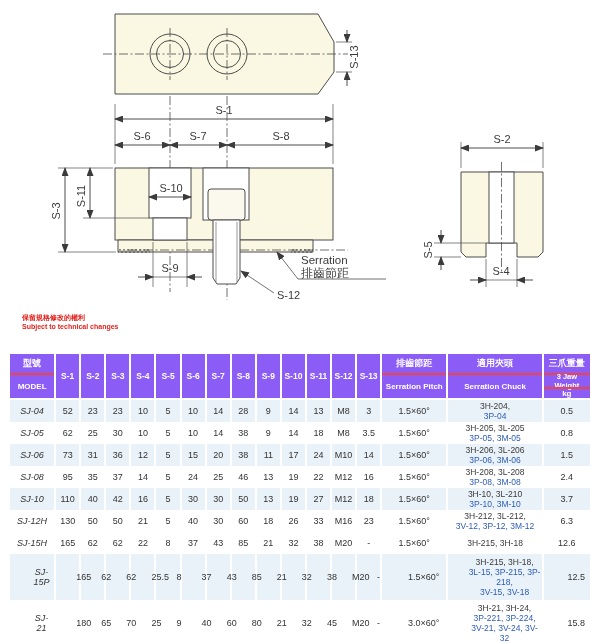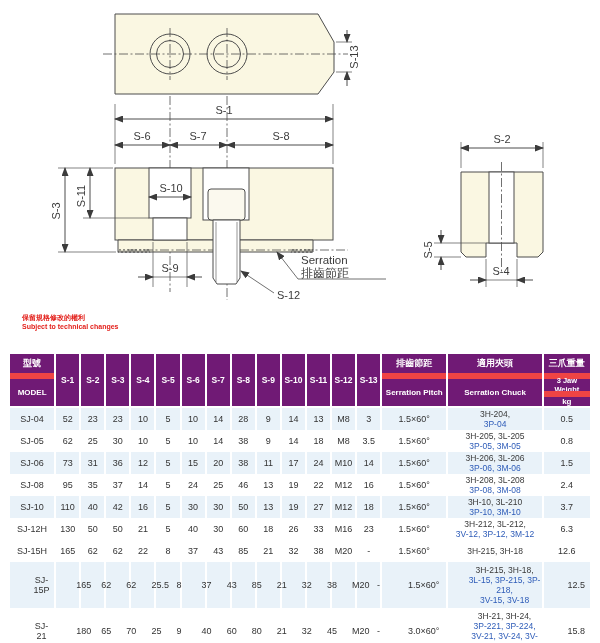--- a/index.html
+++ b/index.html
@@ -10,35 +10,35 @@
   .callout{font-size:11.5px;fill:#3b3b3b;}
   .cjk{font-size:12px;fill:#3b3b3b;}
 
   .notice{position:absolute;left:22px;top:314px;color:#e3201b;font-size:7px;
           font-weight:bold;line-height:8.5px;}
   .section-title{position:absolute;left:22px;top:335px;color:#16377f;
                  font-size:11.5px;font-weight:bold;letter-spacing:.3px;}
 
   table.spec{position:absolute;left:8px;top:352px;width:584px;border-collapse:collapse;
              table-layout:fixed;font-size:9px;color:#333;}
-  table.spec th{background:#701a75;color:#fff;border:2px solid #fff;padding:0;
+  table.spec th{background:#8b5cf6;color:#fff;border:2px solid #fff;padding:0;
                 font-weight:bold;height:43px;font-size:8px;}
   table.spec th.scol{font-size:8.5px;}
   th .stack{display:flex;flex-direction:column;height:100%;}
   th .stack>div{display:flex;align-items:center;justify-content:center;}
-  th .stack>div+div{border-top:6px solid #ef4444;}
+  th .stack>div+div{border-top:2px solid #ef4444;}
   th .stack .zh{height:19px;font-size:9px;}
   th .stack .en{flex:1;}
   th.wt-h .stack .en{height:12px;flex:none;font-size:7.5px;}
   th.wt-h .stack .unit{flex:1;font-size:8px;}
   table.spec td{border-left:2px solid #fff;border-right:2px solid #fff;
                 text-align:center;height:22px;padding:0 1px;vertical-align:middle;}
   tr.striped{background:#e9f2f9;}
   tr.tall td{height:46px;padding-left:20px;}
-  td.model{text-align:left;padding-left:4px;}
+  td.model{text-align:left;padding-left:4px;font-style:italic;}
   td.chuck{text-align:left;padding-left:4px;font-size:8.5px;line-height:10px;}
   .cblue{color:#2e5cb8;}
   .cdark{color:#3a3a3a;}
 </style>
 </head>
 <body>
 
 <div class="sheet">
 
   

